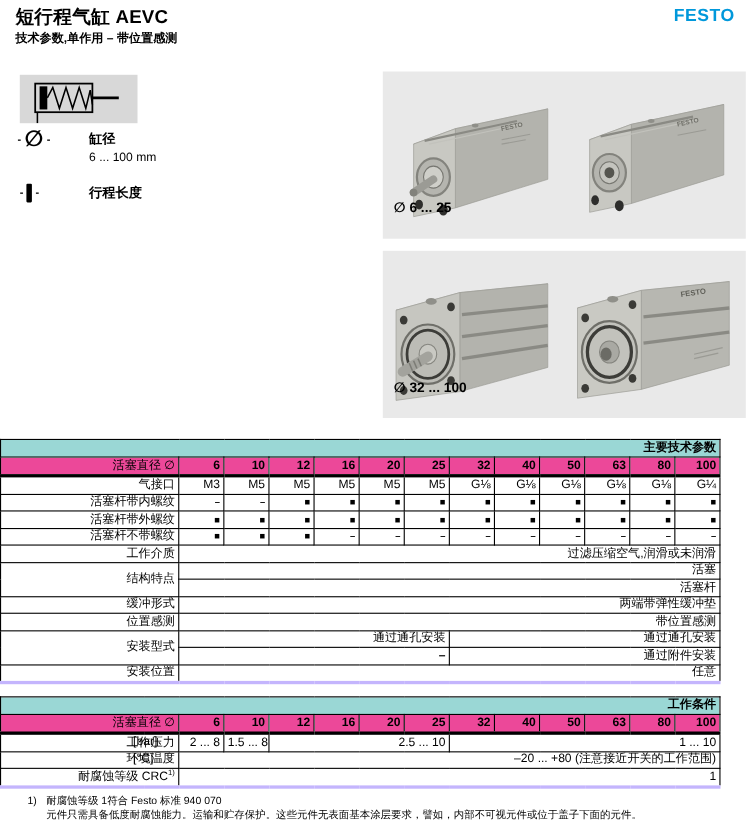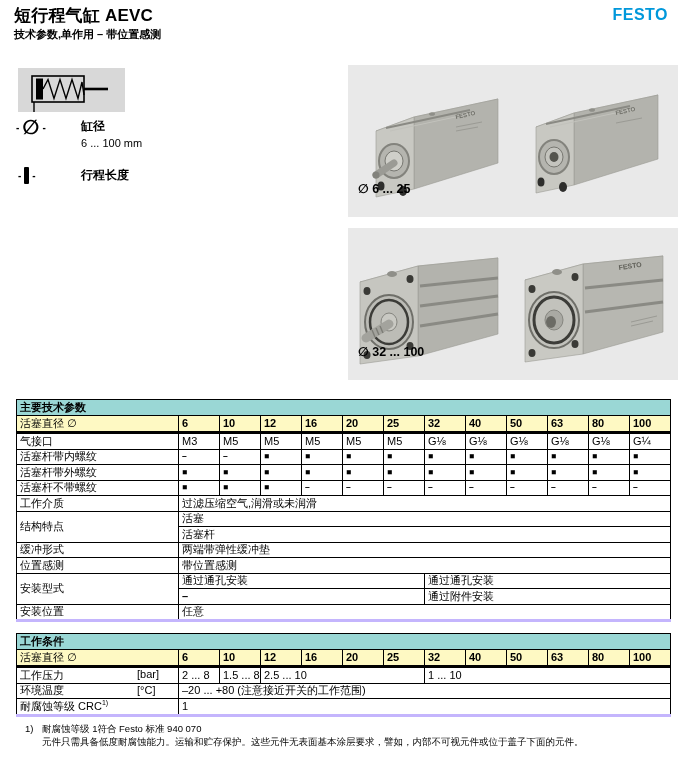--- a/index.html
+++ b/index.html
@@ -22,27 +22,27 @@
   .diam-glyph{font-size:20px;font-weight:bold;line-height:18px;}
   .stroke-bar{display:inline-block;width:5px;height:17px;background:#000;border-radius:1px;}
   .spec-text{position:absolute;left:65px;top:0;}
   .spec-label{font-size:12px;font-weight:bold;}
   .spec-value{font-size:11px;margin-top:2px;}
   
   .photo{left:348px;width:330px;height:152px;background:#e9e9e9;overflow:hidden;}
   .photo1{top:65px;} .photo2{top:228px;}
   .photo-caption{position:absolute;left:10px;bottom:21px;font-size:12.5px;font-weight:bold;}
   
-  .tblwrap{left:16px;width:654px;}
+  .tblwrap{left:0;width:654px;text-align:right;}
   .t1{top:399px;} .t2{top:633px;}
   table{border-collapse:collapse;table-layout:fixed;width:654px;font-size:11px;}
   td{border:1px solid #000;padding:0 3px;height:14.5px;line-height:13px;vertical-align:middle;
      overflow:hidden;white-space:nowrap;}
   tr.tt td{background:#9ad7d5;font-weight:bold;border-bottom:1px solid #000;height:15px;}
-  tr.hd td{background:#fef9c3;font-weight:bold;border-bottom:3px solid #000;height:15px;}
+  tr.hd td{background:#ec4899;font-weight:bold;border-bottom:3px solid #000;height:15px;}
   tr.hd td.lbl{font-weight:normal;}
   tr.last td{border-bottom:3px solid #c4b5fd;}
   td.sq{font-size:8.5px;font-weight:bold;}
   td.bold{font-weight:bold;}
   td.rel{position:relative;}
   .unit{position:absolute;left:120px;top:0;}
   sup{font-size:7px;vertical-align:super;line-height:0;}
   
   .footnote{left:14px;top:722px;font-size:9.5px;font-weight:normal;line-height:13px;width:660px;margin-left:11px;}
   .fn-marker{display:inline-block;width:17px;}

